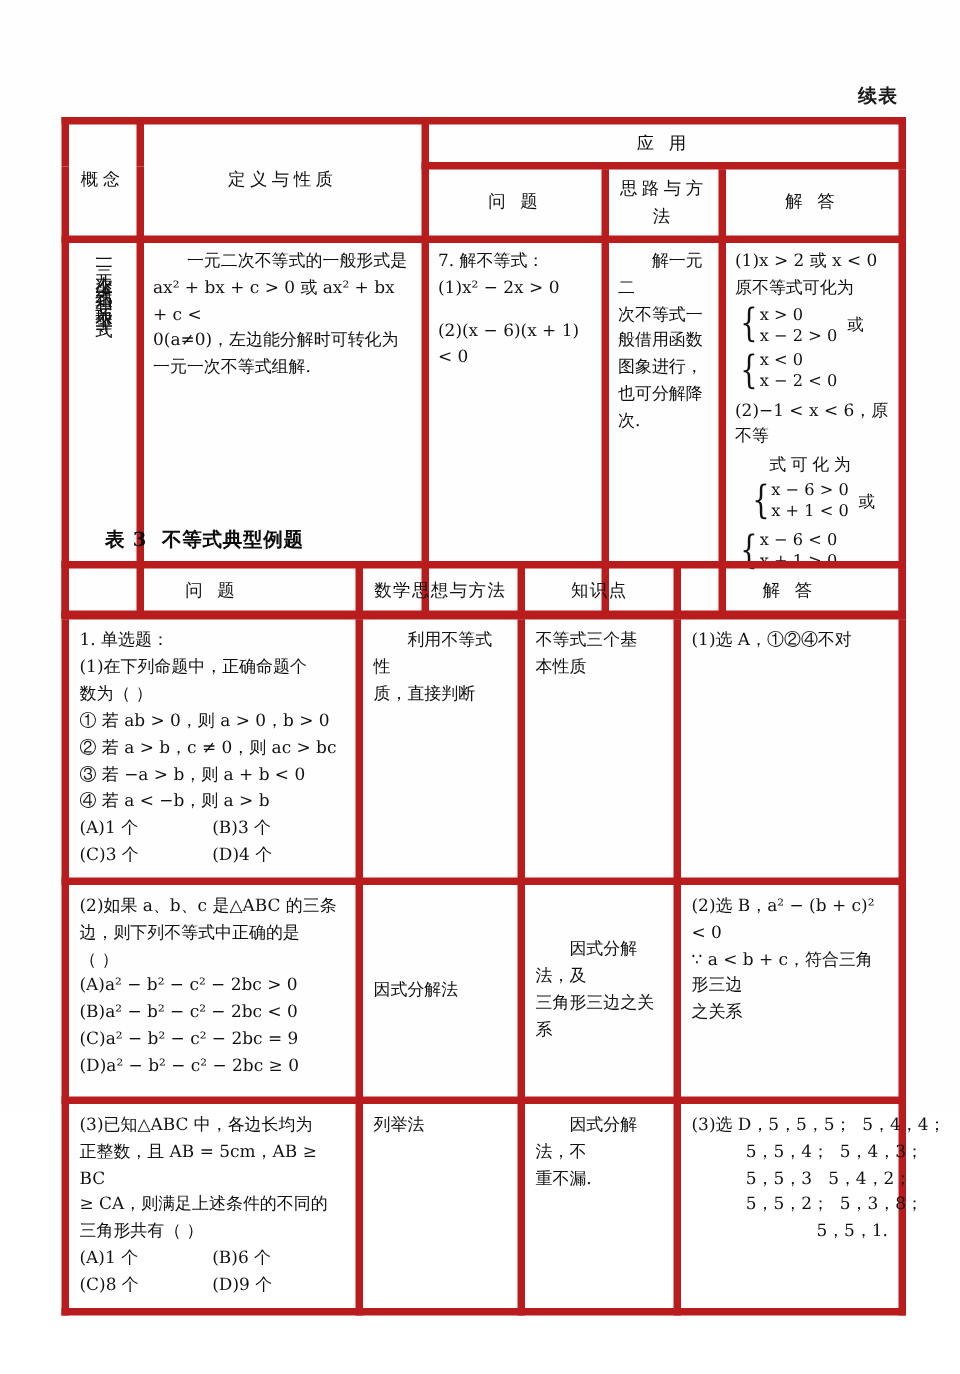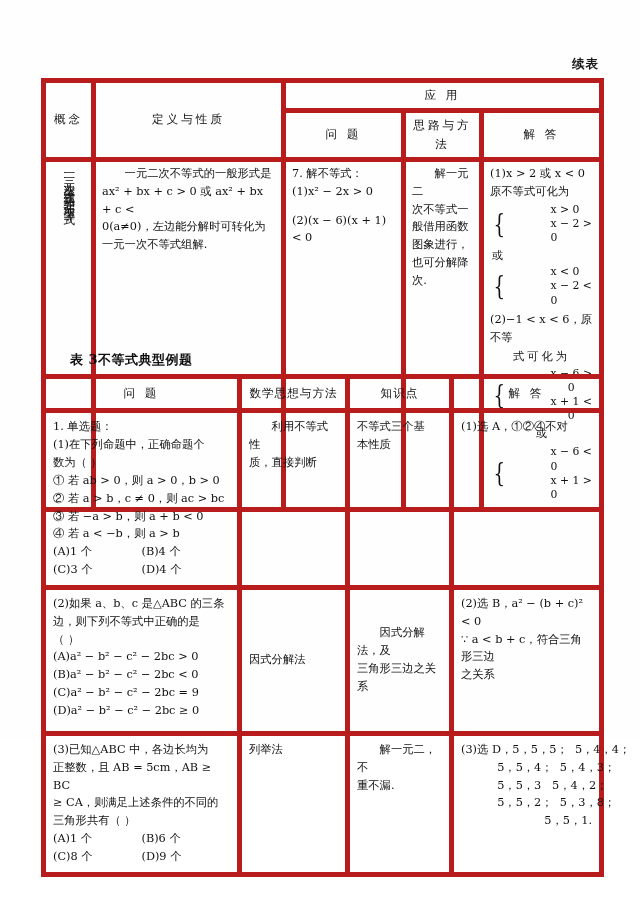--- a/index.html
+++ b/index.html
@@ -95,40 +95,39 @@
     line-height: 0.8;
     font-weight: 300;
     transform: scaleX(0.7);
     margin-right: -1px;
   }
   .sys .rows {
     display: inline-flex;
     flex-direction: column;
     line-height: 1.32;
     font-size: 10.8px;
-    margin-left: 44px;
   }
   .inline-or {
     display: inline-block;
     vertical-align: middle;
     padding: 0 2px;
     font-size: 11px;
   }
 
   
   #t3-caption {
     position: absolute;
     left: 70px;
     top: 351px;
     font-size: 13px;
     font-weight: 700;
     letter-spacing: 0.5px;
     color: #0d0d0d;
   }
-  #t3-caption .num { }
+  #t3-caption .num { margin-right: 10px; }
 
   
   #table3-wrap {
     position: absolute;
     left: 41px;
     top: 374px;
     width: 558px;
   }
   #table3 { width: 558px; }
   #table3 td { padding: 5px 7px 6px 7px; }
@@ -269,21 +268,21 @@
           <td style="height:144px">
             <div>1. 单选题：</div>
             <div>(1)在下列命题中，正确命题个</div>
             <div>数为（  ）</div>
             <div>① 若 ab &gt; 0，则 a &gt; 0，b &gt; 0</div>
             <div>② 若 a &gt; b，c ≠ 0，则 ac &gt; bc</div>
             <div>③ 若 −a &gt; b，则 a + b &lt; 0</div>
             <div>④ 若 a &lt; −b，则 a &gt; b</div>
             <div class="opt-grid">
               <span>(A)1 个</span>
-              <span>(B)4 个</span>
+              <span>(B)3 个</span>
               <span>(C)3 个</span>
               <span>(D)4 个</span>
             </div>
           </td>
           <td>
             <div class="ind">利用不等式性</div>
             <div>质，直接判断</div>
           </td>
           <td>
             <div>不等式三个基</div>
@@ -329,21 +328,21 @@
               <span>(A)1 个</span>
               <span>(B)6 个</span>
               <span>(C)8 个</span>
               <span>(D)9 个</span>
             </div>
           </td>
           <td>
             <div>列举法</div>
           </td>
           <td>
-            <div class="ind">解一元二，不</div>
+            <div class="ind">因式分解法，不</div>
             <div>重不漏.</div>
           </td>
           <td class="ans-list">
             <div class="ln">(3)选 D，5，5，5；  5，4，4；</div>
             <div class="ln pad-r">5，5，4；  5，4，3；</div>
             <div class="ln pad-r">5，5，3   5，4，2；</div>
             <div class="ln pad-r">5，5，2；  5，3，8；</div>
             <div class="ln pad-r">5，5，1.</div>
           </td>
         </tr>

